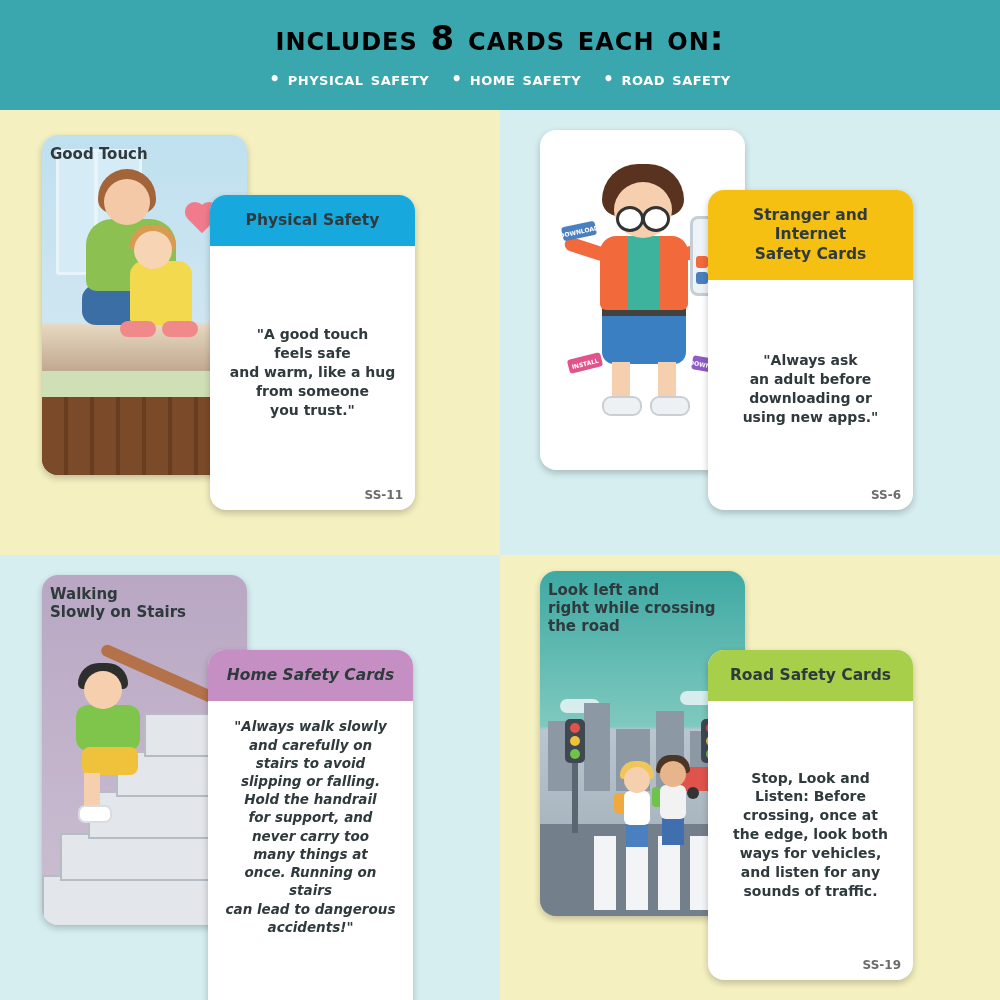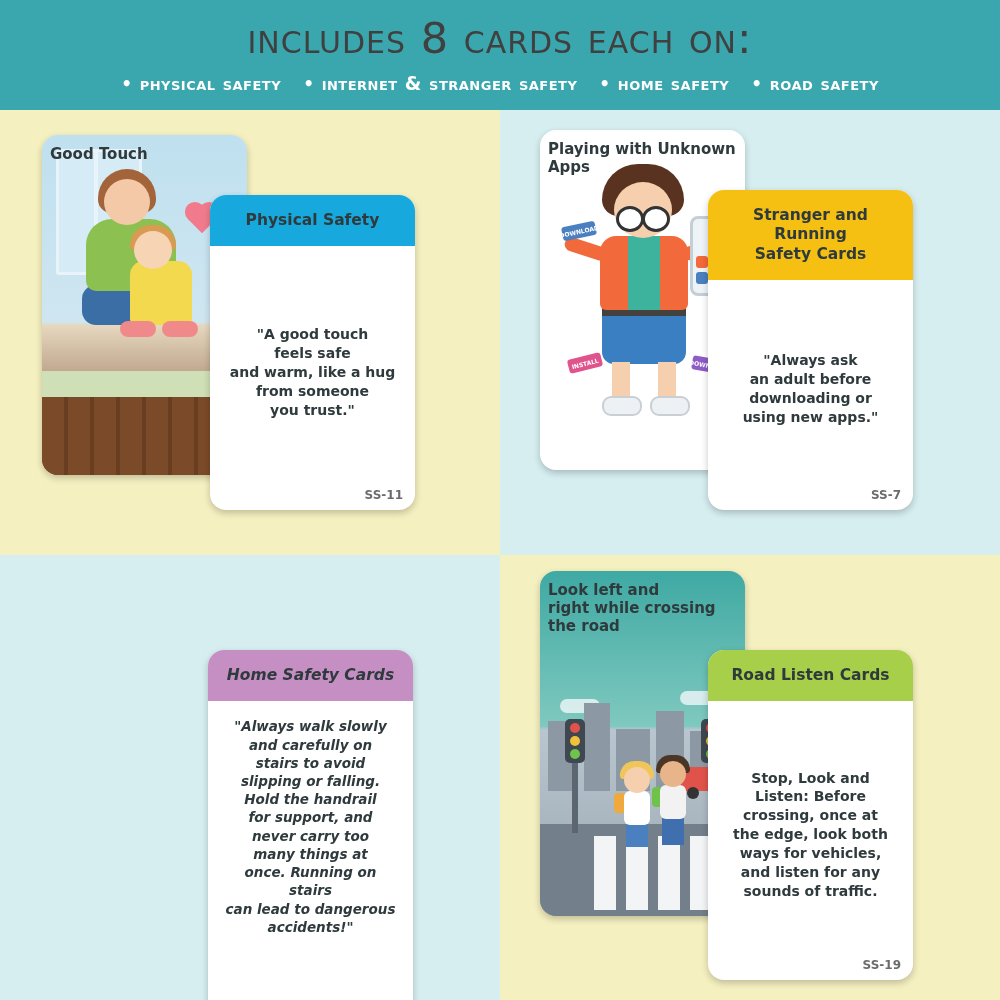--- a/index.html
+++ b/index.html
@@ -10,21 +10,21 @@
   }
   .page{position:relative;width:1000px;height:1000px;}
 
   
   .header{
     position:absolute;left:0;top:0;width:1000px;height:110px;
     background:#3aa6ae;
     display:flex;flex-direction:column;align-items:center;justify-content:center;
   }
   .header-title{
-    color:#404040;font-size:43px;font-weight:normal;letter-spacing:1px;
+    color:#000000;font-size:34px;font-weight:bold;letter-spacing:1px;
     font-variant:small-caps;text-transform:lowercase;
     margin:0;padding:0;line-height:1;
   }
   .header-sub{
     margin-top:12px;color:#ffffff;font-size:19px;font-weight:bold;
     font-variant:small-caps;text-transform:lowercase;letter-spacing:.5px;
     display:flex;gap:22px;align-items:center;
   }
   .header-sub span.bullet{font-size:17px;}
 
@@ -141,21 +141,20 @@
 </style>
 </head>
 <body>
 
 <div class="page">
 
   <div class="header">
     <div class="header-title">Includes 8 cards each on:</div>
     <div class="header-sub">
       <span><span class="bullet">•</span>&nbsp;<span>Physical Safety</span></span>
-      <span><span class="bullet">•</span>&nbsp;<span>Internet &amp; Stranger Safety</span></span>
       <span><span class="bullet">•</span>&nbsp;<span>Home Safety</span></span>
       <span><span class="bullet">•</span>&nbsp;<span>Road Safety</span></span>
     </div>
   </div>
 
   <div class="quad q1">
 
     <div class="pic-card s1" style="left:42px;top:25px;height:340px;">
       <div class="pic-art">
         <div class="window"></div>
@@ -184,22 +183,20 @@
 from someone
 you trust."</div>
       <div class="card-code">SS-11</div>
     </div>
   </div>
 
   <div class="quad q2">
 
     <div class="pic-card s2" style="left:40px;top:20px;height:340px;">
       <div class="pic-art">
-        <div class="pic-title">Playing with Unknown
-Apps</div>
         <div class="arml"></div>
         <div class="armr"></div>
         <div class="shorts"></div>
         <div class="belt"></div>
         <div class="body"></div>
         <div class="vest"></div>
         <div class="hair"></div>
         <div class="head"></div>
         <div class="glass gl"></div>
         <div class="glass gr"></div>
@@ -212,32 +209,50 @@
         <div class="app" style="left:172px;top:126px;background:#3db39e;"></div>
         <div class="app" style="left:156px;top:142px;background:#4a7fc0;"></div>
         <div class="app" style="left:172px;top:142px;background:#f0c23c;"></div>
         <div class="dl" style="left:22px;top:94px;background:#4a7fc0;transform:rotate(-12deg);">DOWNLOAD</div>
         <div class="dl" style="left:28px;top:226px;background:#e0538c;transform:rotate(-14deg);">INSTALL</div>
         <div class="dl" style="left:152px;top:228px;background:#8e5cc4;transform:rotate(10deg);">DOWNLOAD</div>
       </div>
     </div>
 
     <div class="text-card" style="left:208px;top:80px;height:320px;">
-      <div class="text-card-head" style="background:#f5c012;white-space:pre-line;">Stranger and Running
+      <div class="text-card-head" style="background:#f5c012;white-space:pre-line;">Stranger and Internet
 Safety Cards</div>
       <div class="text-card-body">"Always ask
 an adult before
 downloading or
 using new apps."</div>
-      <div class="card-code">SS-7</div>
+      <div class="card-code">SS-6</div>
     </div>
   </div>
 
   <div class="quad q3">
 
+    <div class="pic-card s3" style="left:42px;top:20px;height:350px;">
+      <div class="pic-art">
+        <div class="pic-title" style="position:absolute;left:0;top:0;width:100%;white-space:pre-line;">Walking
+Slowly on Stairs</div>
+        <div class="stair" style="left:0;top:300px;width:205px;height:50px;"></div>
+        <div class="stair" style="left:18px;top:258px;width:187px;height:44px;"></div>
+        <div class="stair" style="left:46px;top:216px;width:159px;height:44px;"></div>
+        <div class="stair" style="left:74px;top:176px;width:131px;height:42px;"></div>
+        <div class="stair" style="left:102px;top:138px;width:103px;height:40px;"></div>
+        <div class="rail"></div>
+        <div class="body"></div>
+        <div class="short"></div>
+        <div class="leg"></div>
+        <div class="sock"></div>
+        <div class="hair"></div>
+        <div class="head"></div>
+      </div>
+    </div>
 
     <div class="text-card" style="left:208px;top:95px;height:402px;font-style:italic;">
       <div class="text-card-head" style="background:#c58fc4;">Home Safety Cards</div>
       <div class="text-card-body" style="align-items:flex-start;padding-top:16px;font-size:13.5px;">"Always walk slowly
 and carefully on
 stairs to avoid
 slipping or falling.
 Hold the handrail
 for support, and
 never carry too
@@ -290,21 +305,21 @@
         <div class="kidA-head"></div>
         <div class="bag" style="left:112px;top:216px;background:#6fc24a;"></div>
         <div class="kidB-leg"></div>
         <div class="kidB-body"></div>
         <div class="kidB-hair"></div>
         <div class="kidB-head"></div>
       </div>
     </div>
 
     <div class="text-card" style="left:208px;top:95px;height:330px;">
-      <div class="text-card-head" style="background:#a8cf4a;">Road Listen Cards</div>
+      <div class="text-card-head" style="background:#a8cf4a;">Road Safety Cards</div>
       <div class="text-card-body">Stop, Look and
 Listen: Before
 crossing, once at
 the edge, look both
 ways for vehicles,
 and listen for any
 sounds of traffic.</div>
       <div class="card-code">SS-19</div>
     </div>
   </div>

